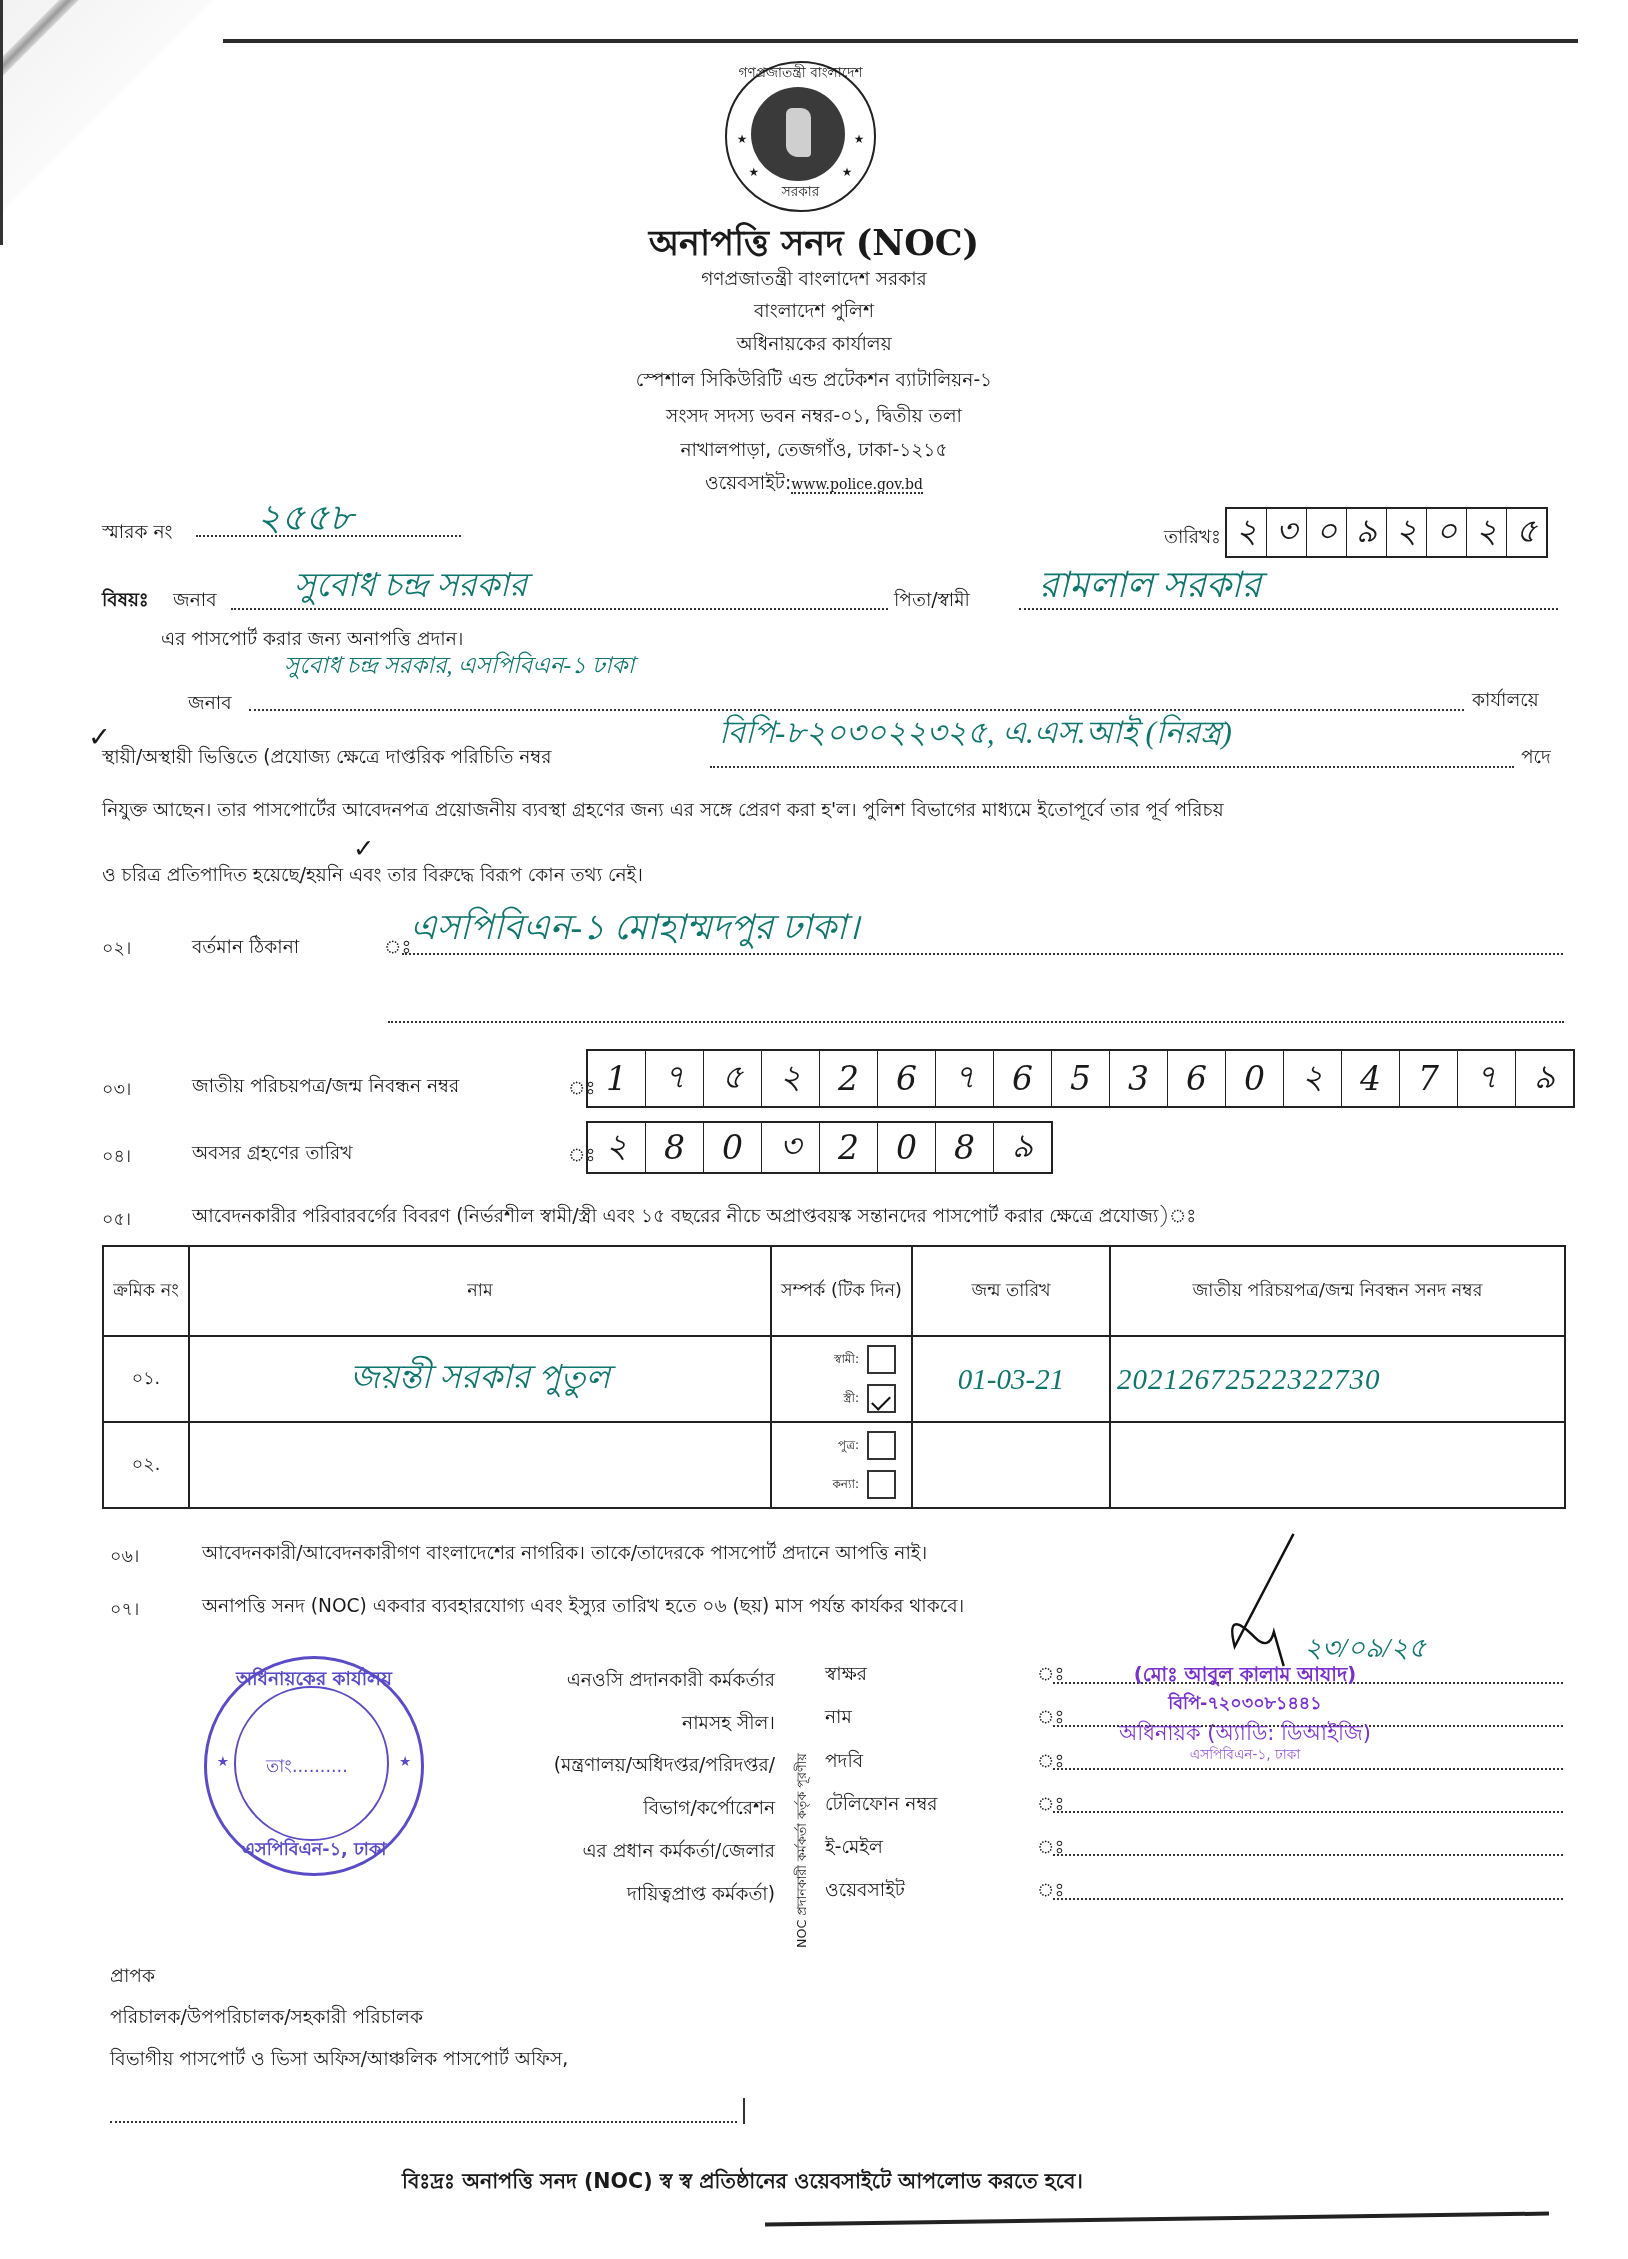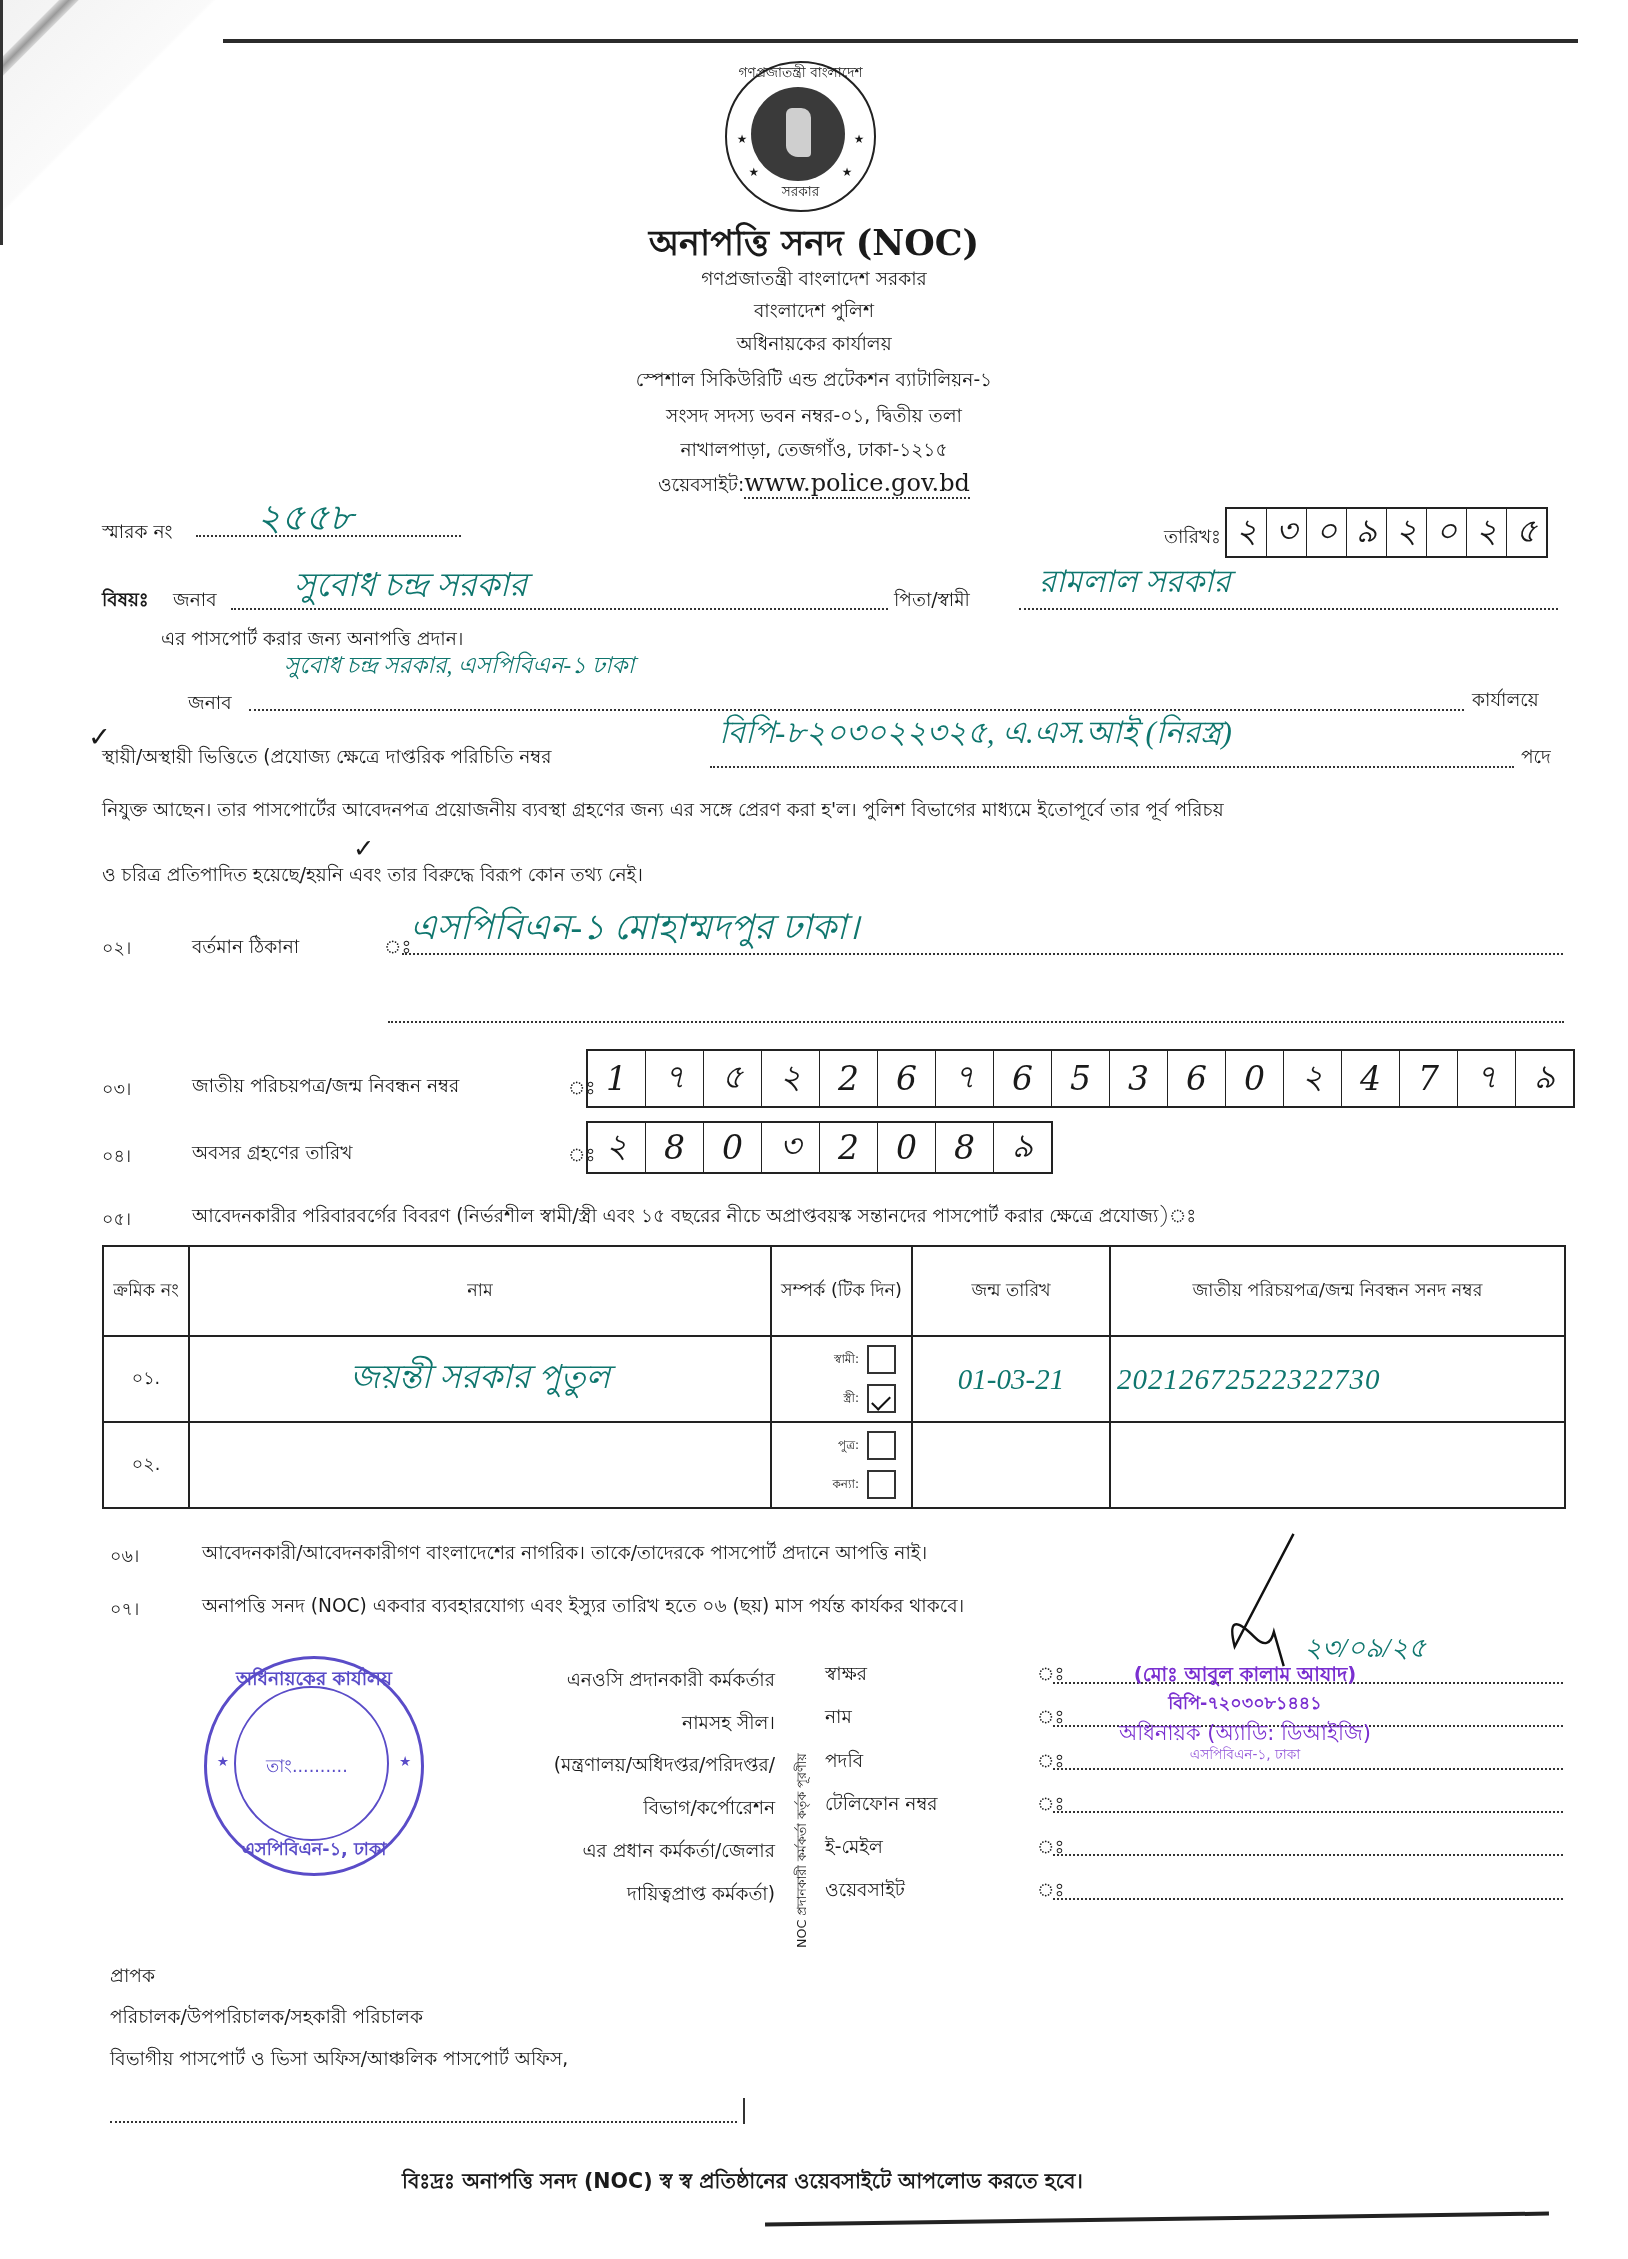--- a/index.html
+++ b/index.html
@@ -77,21 +77,21 @@
 </div>
 
 <div class="abs title">অনাপত্তি সনদ (NOC)</div>
 <div class="abs hdr-line" style="top:265px">গণপ্রজাতন্ত্রী বাংলাদেশ সরকার</div>
 <div class="abs hdr-line" style="top:297px">বাংলাদেশ পুলিশ</div>
 <div class="abs hdr-line" style="top:330px">অধিনায়কের কার্যালয়</div>
 <div class="abs hdr-line" style="top:366px">স্পেশাল সিকিউরিটি এন্ড প্রটেকশন ব্যাটালিয়ন-১</div>
 <div class="abs hdr-line" style="top:402px">সংসদ সদস্য ভবন নম্বর-০১, দ্বিতীয় তলা</div>
 <div class="abs hdr-line" style="top:436px">নাখালপাড়া, তেজগাঁও, ঢাকা-১২১৫</div>
 <div class="abs hdr-line" style="top:469px">
-  <span>ওয়েবসাইট:</span><span class="dots" style="font-family:'DejaVu Serif',serif;font-size:24px">www.police.gov.bd</span>
+  <span>ওয়েবসাইট:</span><span class="dots" style="font-family:'DejaVu Serif',serif;font-size:14px">www.police.gov.bd</span>
 </div>
 
 <div class="abs label" style="left:102px;top:518px">স্মারক নং</div>
 <div class="abs dots" style="left:196px;top:535px;width:265px;height:0"></div>
 <div class="abs hand" style="left:257px;top:488px;font-size:37px">২৫৫৮</div>
 
 <div class="abs label" style="left:1164px;top:523px">তারিখঃ</div>
 <div class="abs boxrow" id="date-boxes" style="left:1225px;top:507px;height:47px">
     <div class="cell" style="width: 39px;">২</div>
     <div class="cell" style="width: 39px;">৩</div>
@@ -102,21 +102,21 @@
     <div class="cell" style="width: 39px;">২</div>
     <div class="cell" style="width: 39px;">৫</div>
   </div>
 
 <div class="abs label" style="left:102px;top:586px;font-weight:bold">বিষয়ঃ</div>
 <div class="abs label" style="left:173px;top:586px">জনাব</div>
 <div class="abs dots" style="left:231px;top:608px;width:657px;height:0"></div>
 <div class="abs hand" style="left:294px;top:559px;font-size:33px">সুবোধ চন্দ্র সরকার</div>
 <div class="abs label" style="left:894px;top:586px">পিতা/স্বামী</div>
 <div class="abs dots" style="left:1019px;top:608px;width:539px;height:0"></div>
-<div class="abs hand" style="left:1039px;top:557px;font-size:31px">রামলাল সরকার</div>
+<div class="abs hand" style="left:1039px;top:557px;font-size:36px">রামলাল সরকার</div>
 <div class="abs label" style="left:161px;top:625px">এর পাসপোর্ট করার জন্য অনাপত্তি প্রদান।</div>
 
 <div class="abs label" style="left:188px;top:689px">জনাব</div>
 <div class="abs dots" style="left:249px;top:709px;width:1215px;height:0"></div>
 <div class="abs hand" style="left:284px;top:647px;font-size:23px">সুবোধ চন্দ্র সরকার, এসপিবিএন-১ ঢাকা</div>
 <div class="abs label" style="left:1472px;top:686px">কার্যালয়ে</div>
 
 <div class="abs" style="left:88px;top:721px;font-size:27.4px">✓</div>
 <div class="abs label" style="left:102px;top:743px">স্থায়ী/অস্থায়ী ভিত্তিতে (প্রযোজ্য ক্ষেত্রে দাপ্তরিক পরিচিতি নম্বর</div>
 <div class="abs dots" style="left:710px;top:766px;width:804px;height:0"></div>

